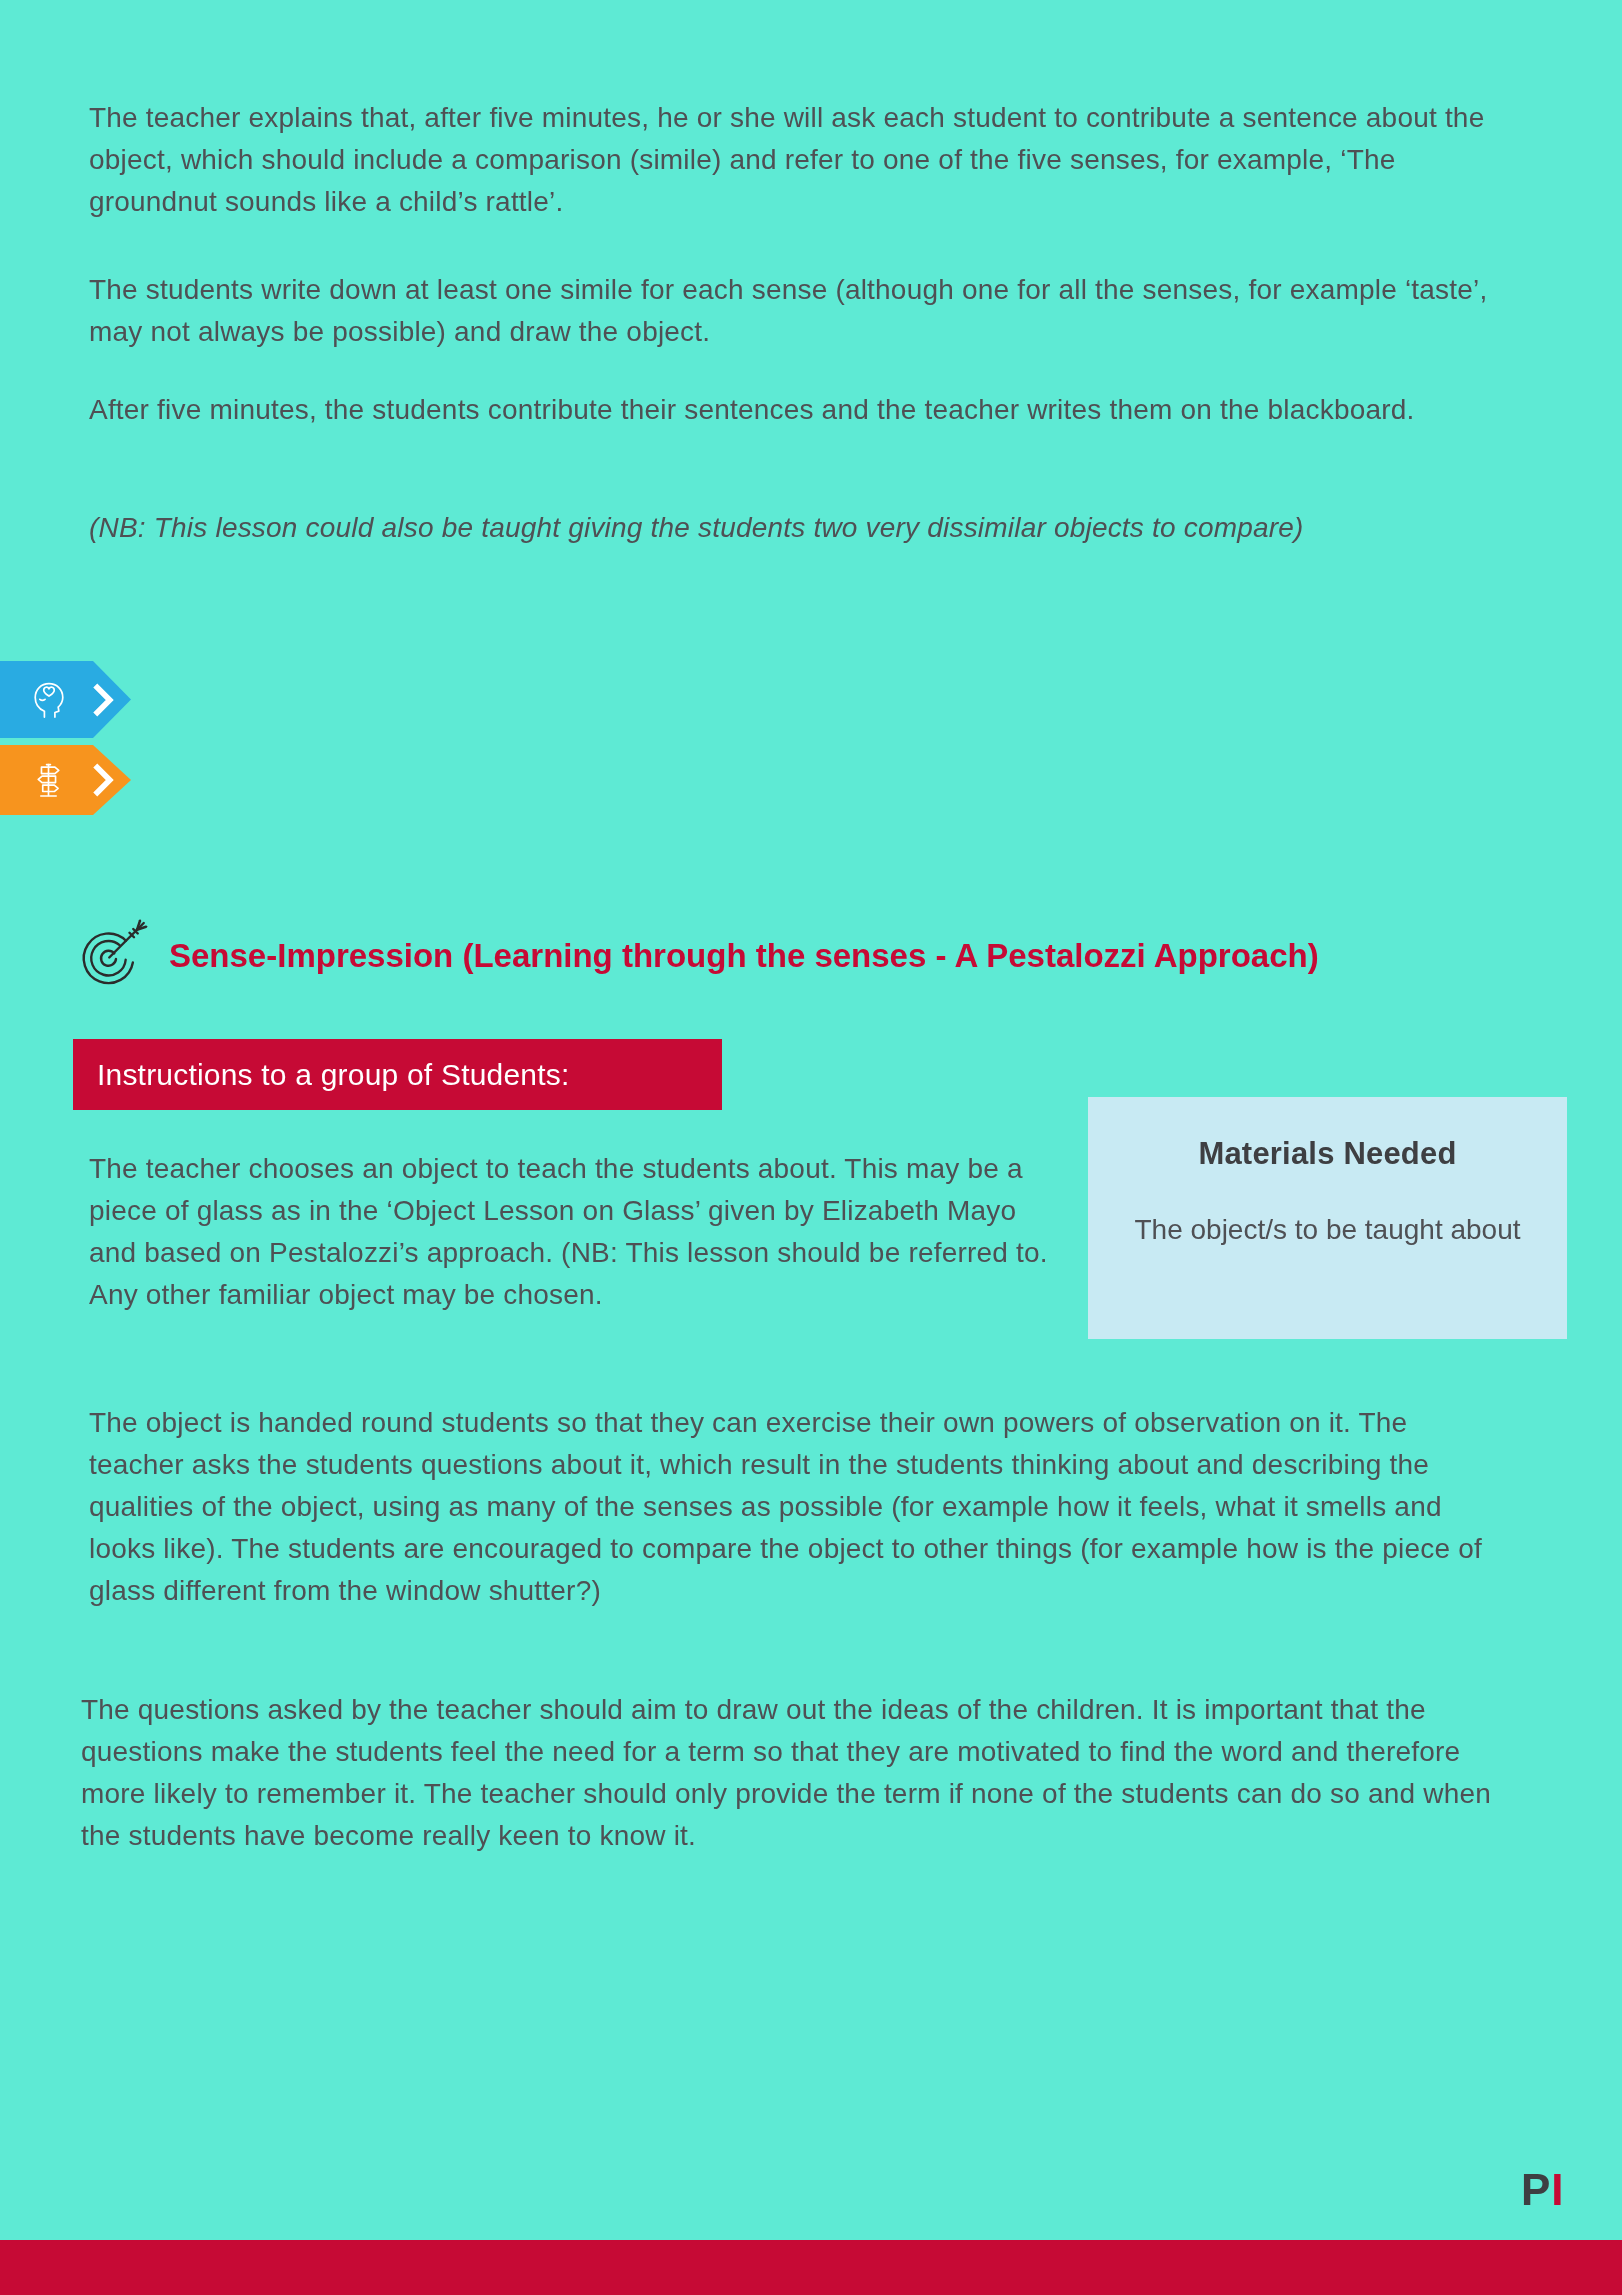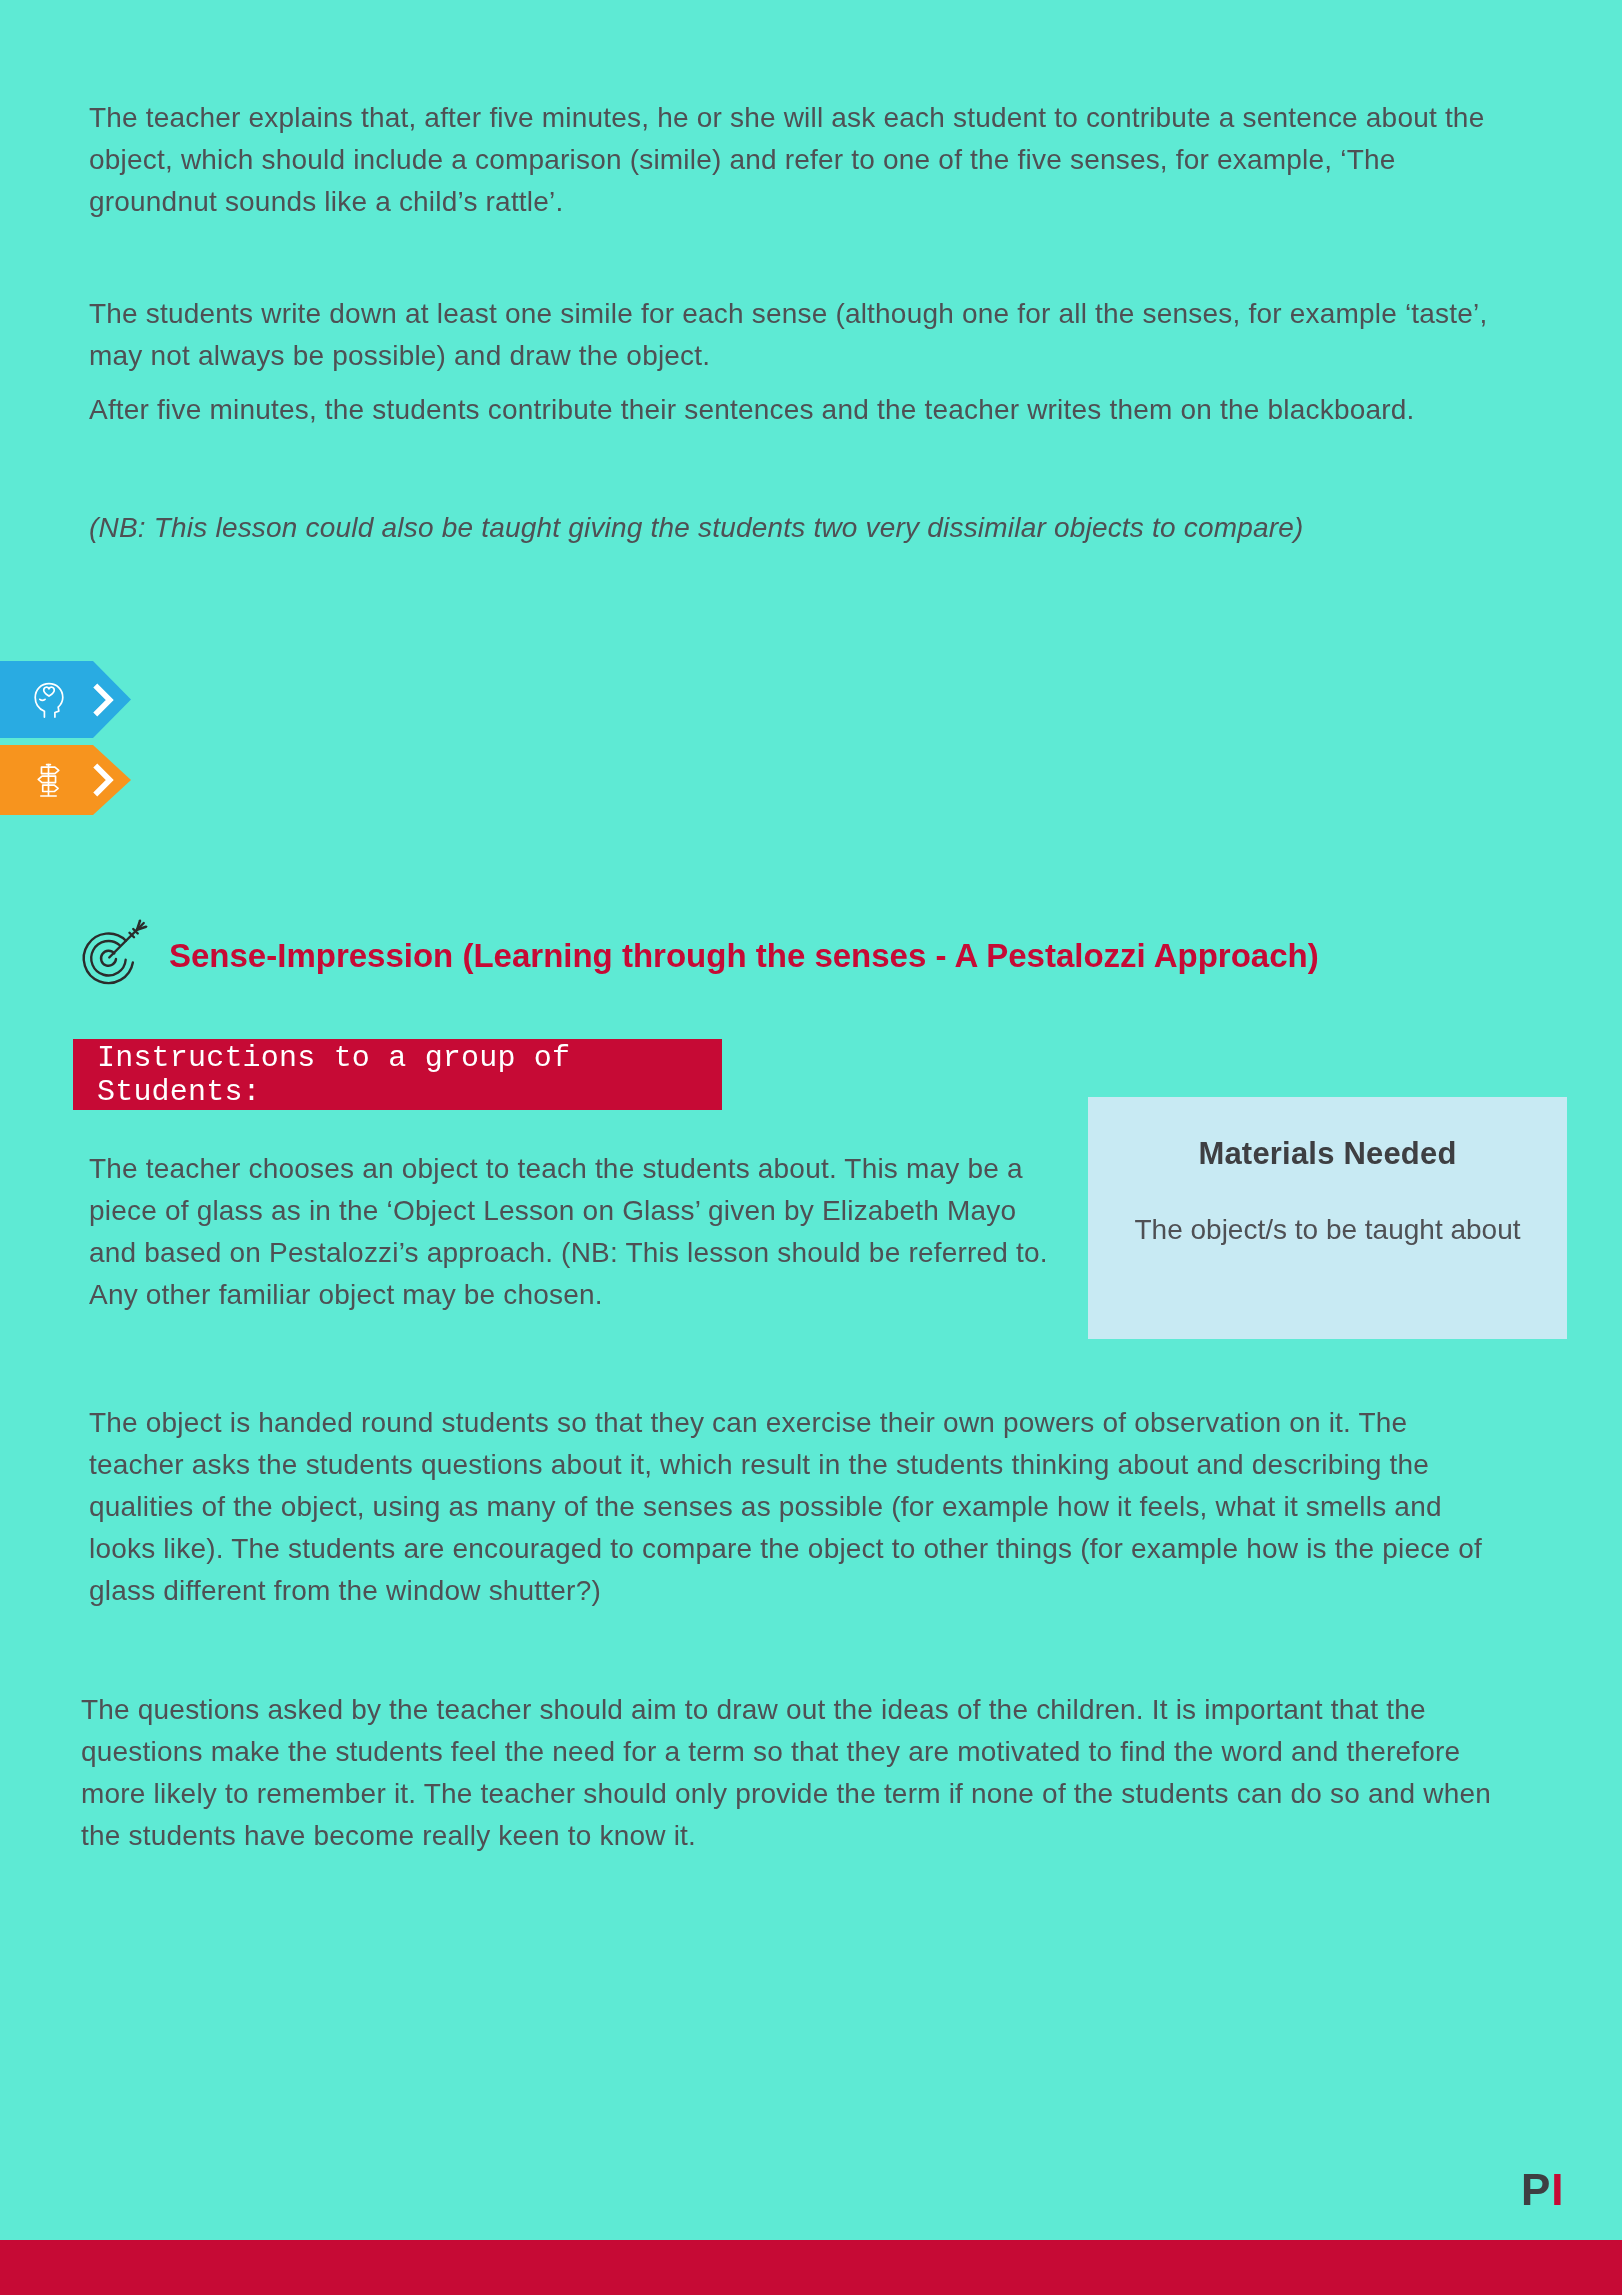--- a/index.html
+++ b/index.html
@@ -14,21 +14,21 @@
   
   .para{
     position:absolute;
     margin:0;
     font-size:28px;
     line-height:42px;
     letter-spacing:0.2px;
     color:var(--color-body_text,#4F5054);
   }
   .p-intro1{left:89px;top:97px;width:1404px;}
-  .p-intro2{left:89px;top:269px;width:1404px;margin-top:24px;}
+  .p-intro2{left:89px;top:269px;width:1404px;}
   .p-intro3{left:89px;top:389px;width:1404px;}
   .p-intro4{left:89px;top:507px;width:1331px;font-style:italic;}
   .p-col  {left:89px;top:1148px;width:962px;}
   .p-body2{left:89px;top:1402px;width:1416px;}
   .p-body3{left:81px;top:1689px;width:1416px;}
   .p-body4{left:89px;top:1934px;width:1416px;}
 
   
   .banner{
     position:absolute;left:67px;top:613px;width:1504px;height:239px;
@@ -55,21 +55,21 @@
   .section-heading{
     position:absolute;left:169px;top:935px;margin:0;width:1298px;
     font-size:33px;line-height:41px;font-weight:700;
     color:var(--color-crimson,#C60A35);
   }
 
   
   .instructions-box{
     position:absolute;left:73px;top:1039px;width:649px;height:71px;
     background:var(--color-crimson,#C60A35);
-    display:flex;align-items:center;font-family:Liberation Mono, monospace;
+    display:flex;align-items:center;
   }
   .instructions-label{
     margin:0;padding-left:24px;font-size:30px;color:#fff;font-weight:400;letter-spacing:0.2px;
   }
 
   
   .materials-box{
     position:absolute;left:1088px;top:1097px;width:479px;height:242px;
     background:var(--color-materials_bg,#C8EAF3);
     text-align:center;box-sizing:border-box;padding:39px 45px 0 45px;

